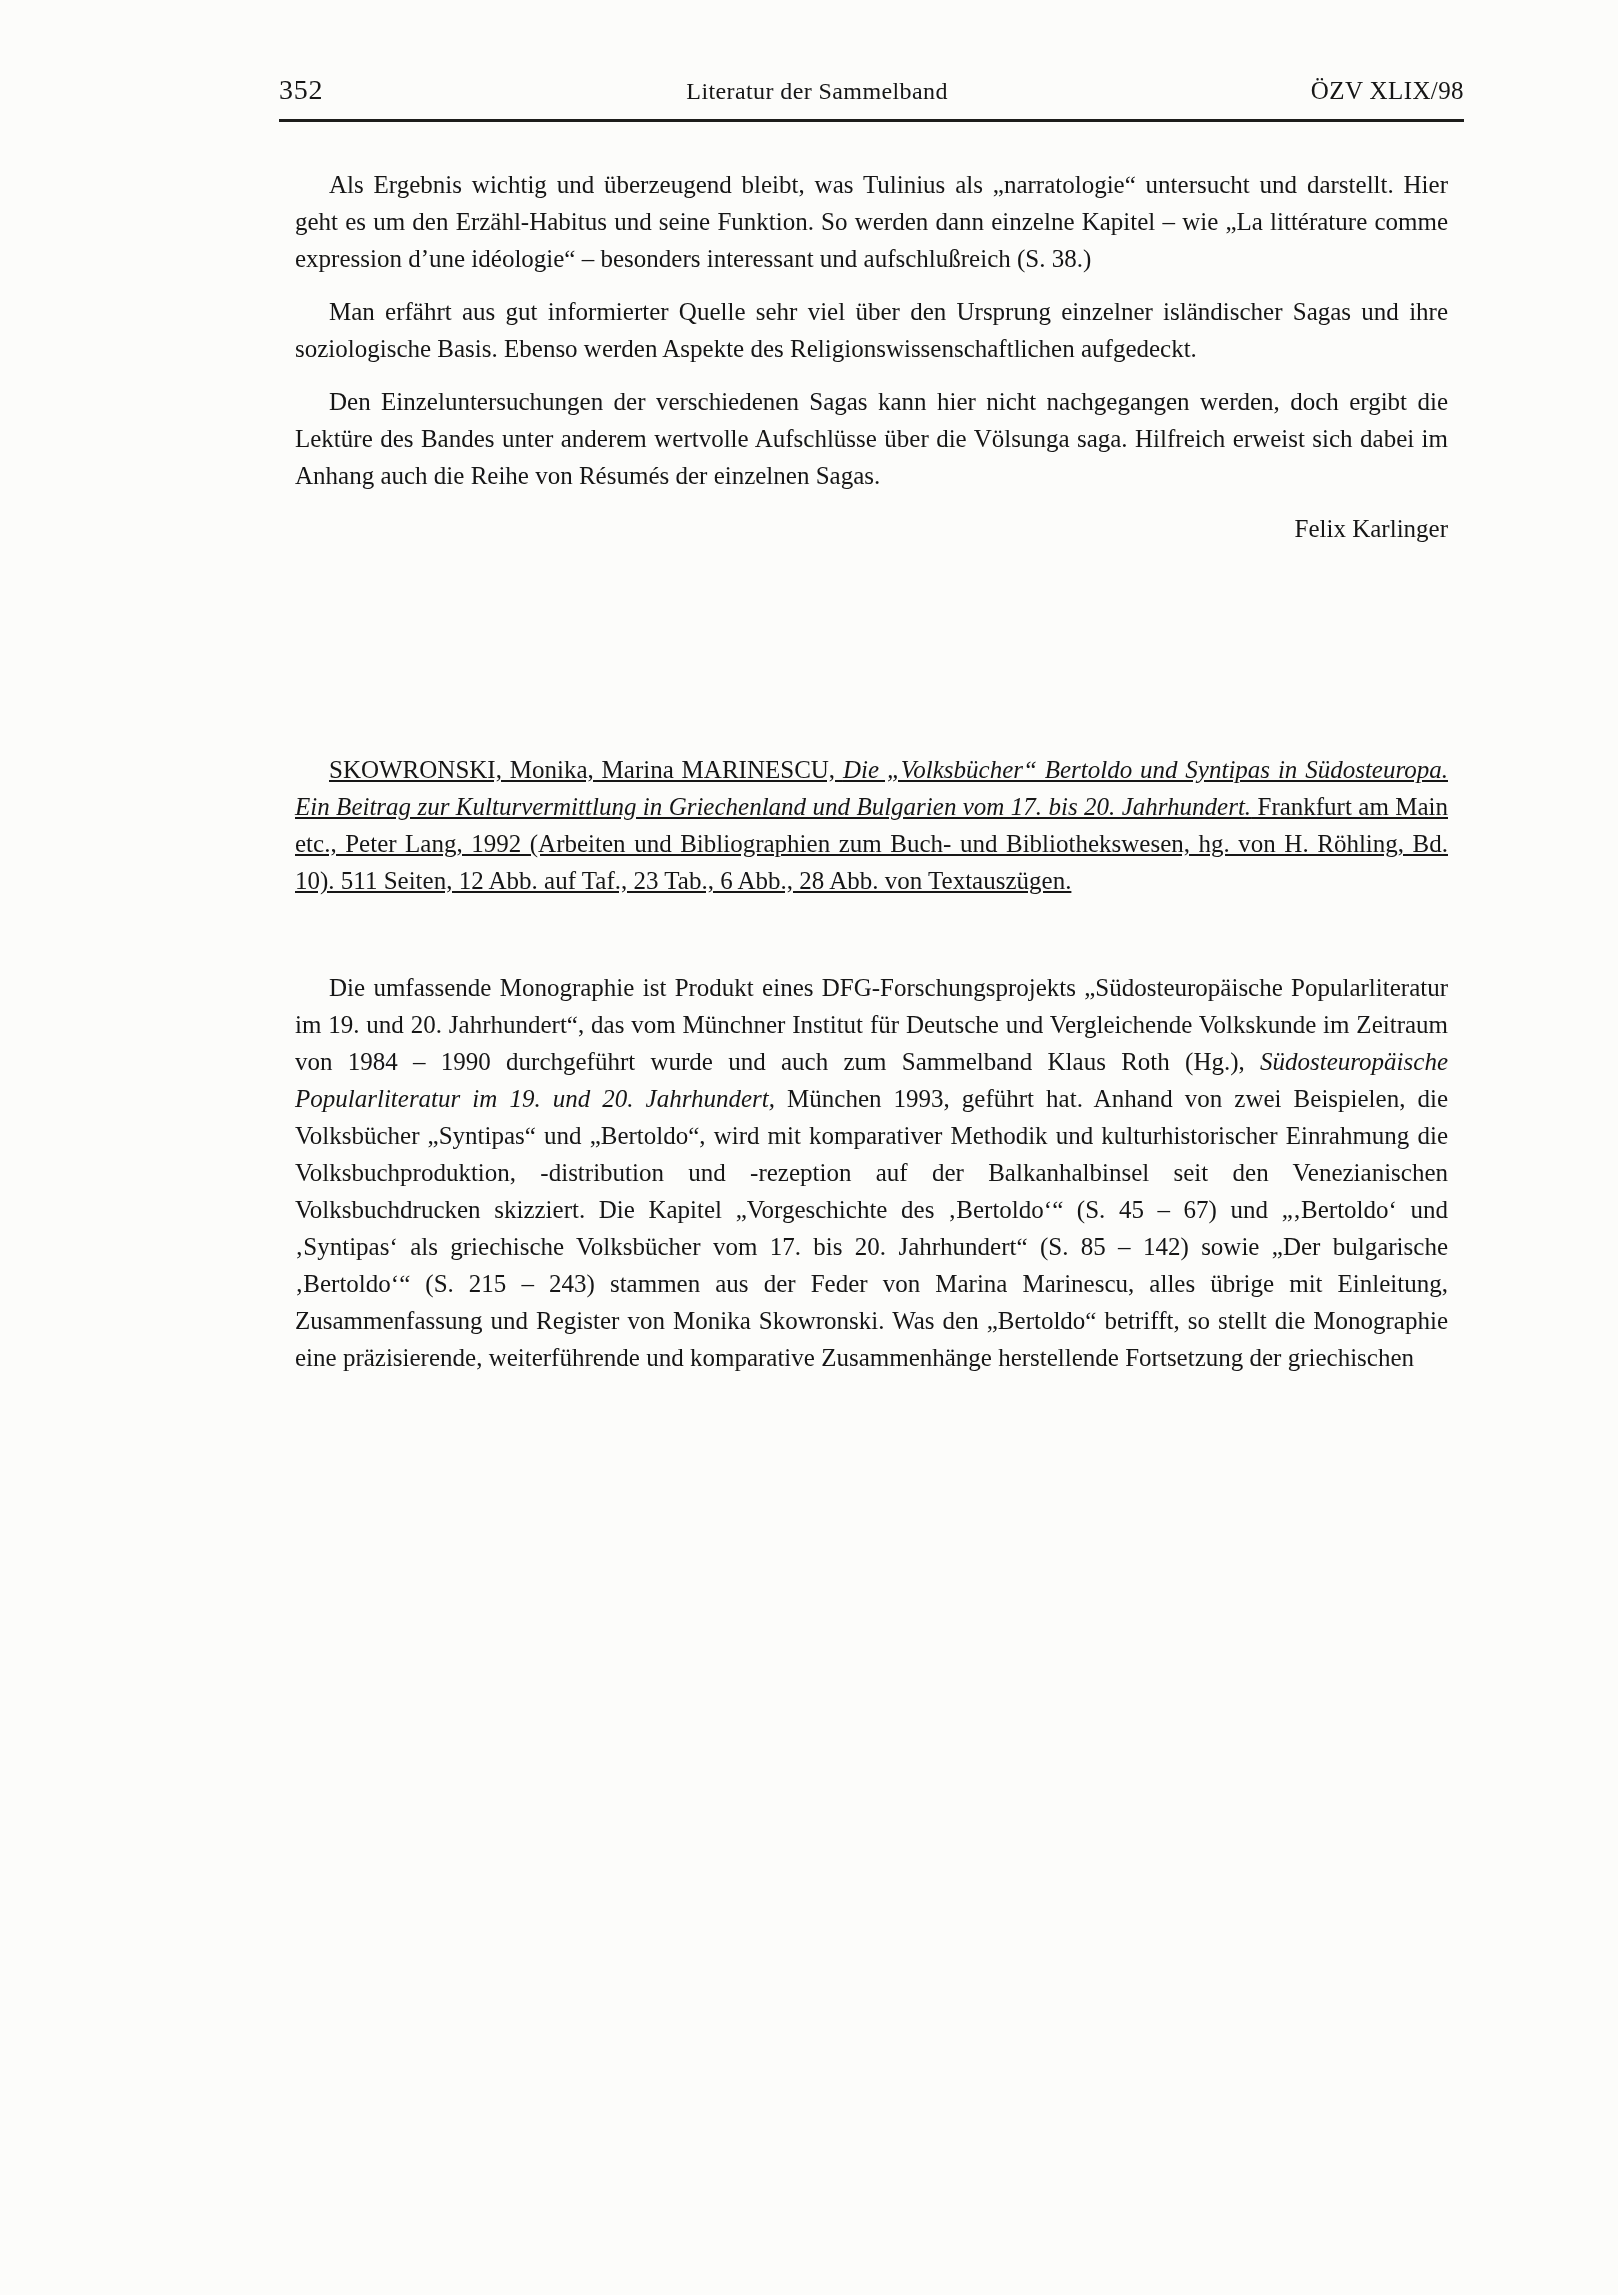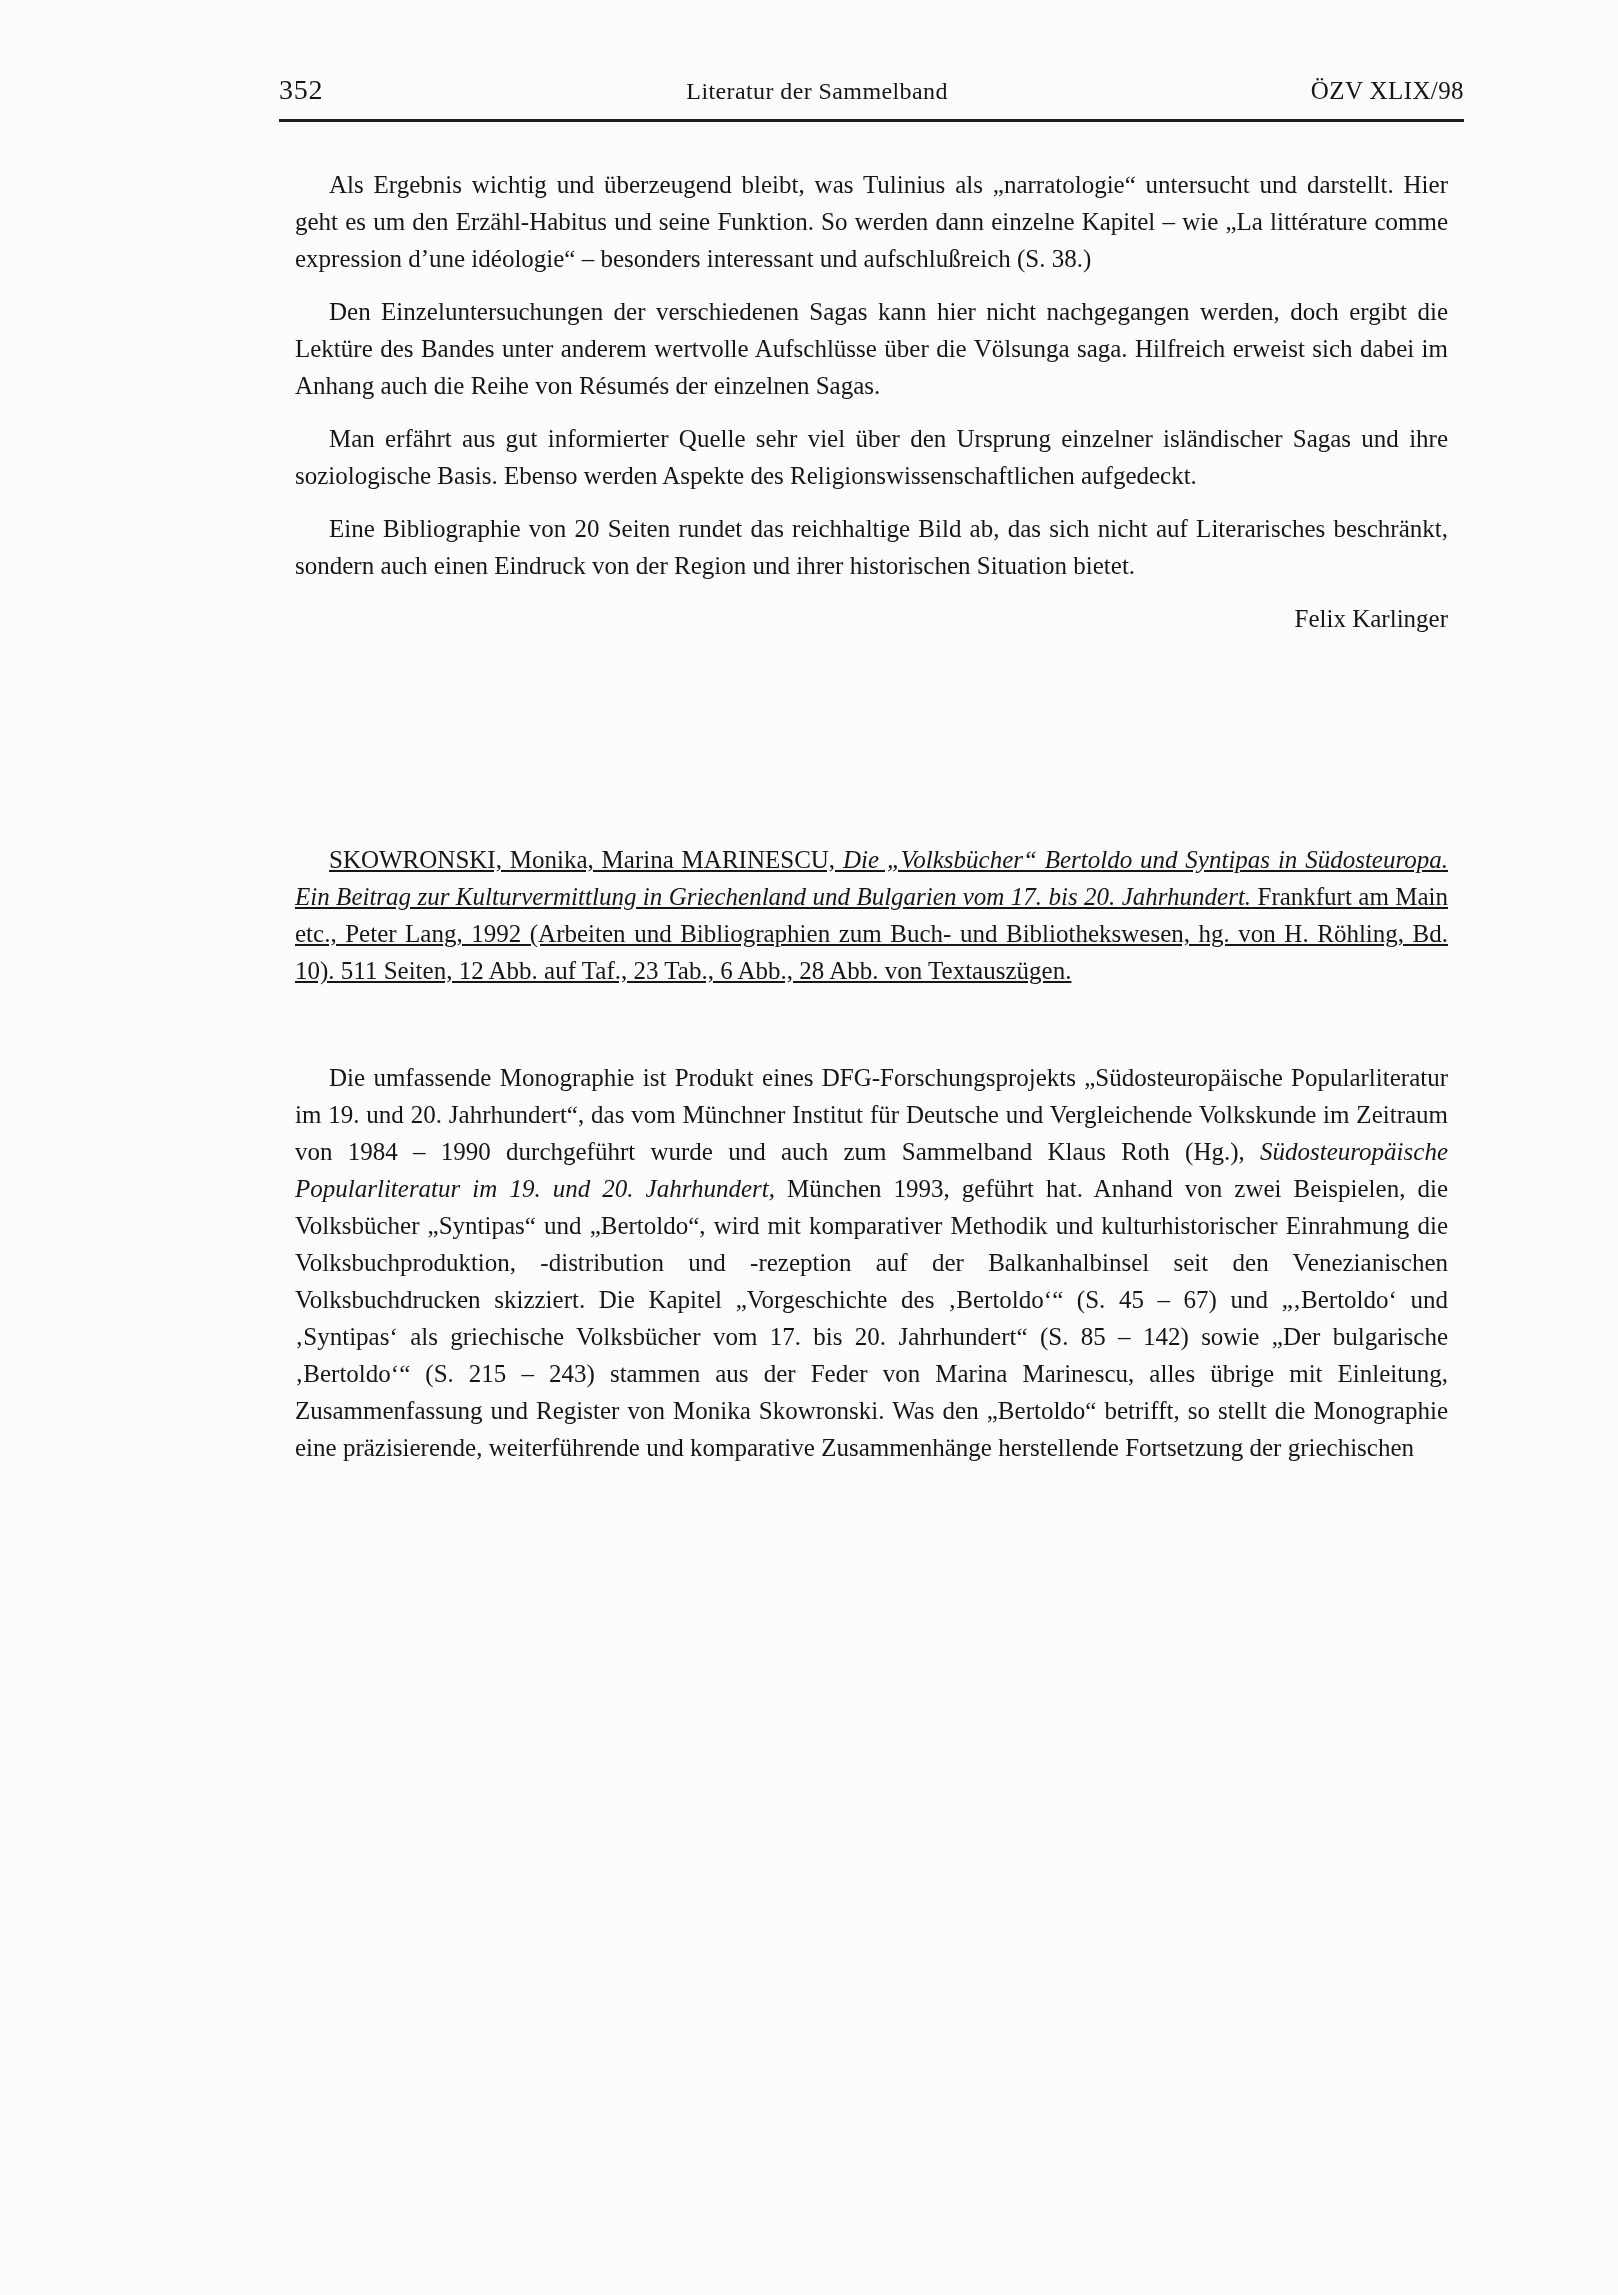--- a/index.html
+++ b/index.html
@@ -84,23 +84,22 @@
     <div class="running-header">
       <span class="page-number">352</span>
       <span class="running-title">Literatur der Sammelband</span>
       <span class="journal-ref">ÖZV XLIX/98</span>
     </div>
 
     <div class="header-rule"></div>
 
     <div class="body-text">
       <p class="indent">Als Ergebnis wichtig und überzeugend bleibt, was Tulinius als „narratologie“ untersucht und darstellt. Hier geht es um den Erzähl-Habitus und seine Funktion. So werden dann einzelne Kapitel – wie „La littérature comme expression d’une idéologie“ – besonders interessant und aufschlußreich (S. 38.)</p>
+      <p class="indent">Man erfährt aus gut informierter Quelle sehr viel über den Ursprung einzelner isländischer Sagas und ihre soziologische Basis. Ebenso werden Aspekte des Religionswissenschaftlichen aufgedeckt.</p>
       <p class="indent">Den Einzeluntersuchungen der verschiedenen Sagas kann hier nicht nachgegangen werden, doch ergibt die Lektüre des Bandes unter anderem wertvolle Aufschlüsse über die Völsunga saga. Hilfreich erweist sich dabei im Anhang auch die Reihe von Résumés der einzelnen Sagas.</p>
-      <p class="indent">Man erfährt aus gut informierter Quelle sehr viel über den Ursprung einzelner isländischer Sagas und ihre soziologische Basis. Ebenso werden Aspekte des Religionswissenschaftlichen aufgedeckt.</p>
-      <p class="indent">Eine Bibliographie von 20 Seiten rundet das reichhaltige Bild ab, das sich nicht auf Literarisches beschränkt, sondern auch einen Eindruck von der Region und ihrer historischen Situation bietet.</p>
       <p class="signature">Felix Karlinger</p>
 
       <p class="biblio"><span>SKOWRONSKI, Monika, Marina MARINESCU, </span><i>Die „Volksbücher“ Bertoldo und Syntipas in Südosteuropa. Ein Beitrag zur Kulturvermittlung in Griechenland und Bulgarien vom 17. bis 20. Jahrhundert.</i><span> Frankfurt am Main etc., Peter Lang, 1992 (Arbeiten und Bibliographien zum Buch- und Bibliothekswesen, hg. von H. Röhling, Bd. 10). 511 Seiten, 12 Abb. auf Taf., 23 Tab., 6 Abb., 28 Abb. von Textauszügen.</span></p>
 
       <p class="review-body"><span>Die umfassende Monographie ist Produkt eines DFG-Forschungsprojekts „Südosteuropäische Popularliteratur im 19. und 20. Jahrhundert“, das vom Münchner Institut für Deutsche und Vergleichende Volkskunde im Zeitraum von 1984 – 1990 durchgeführt wurde und auch zum Sammelband Klaus Roth (Hg.), </span><i>Südosteuropäische Popularliteratur im 19. und 20. Jahrhundert,</i><span> München 1993, geführt hat. Anhand von zwei Beispielen, die Volksbücher „Syntipas“ und „Bertoldo“, wird mit komparativer Methodik und kulturhistorischer Einrahmung die Volksbuchproduktion, -distribution und -rezeption auf der Balkanhalbinsel seit den Venezianischen Volksbuchdrucken skizziert. Die Kapitel „Vorgeschichte des ‚Bertoldo‘“ (S. 45 – 67) und „‚Bertoldo‘ und ‚Syntipas‘ als griechische Volksbücher vom 17. bis 20. Jahrhundert“ (S. 85 – 142) sowie „Der bulgarische ‚Bertoldo‘“ (S. 215 – 243) stammen aus der Feder von Marina Marinescu, alles übrige mit Einleitung, Zusammenfassung und Register von Monika Skowronski. Was den „Bertoldo“ betrifft, so stellt die Monographie eine präzisierende, weiterführende und komparative Zusammenhänge herstellende Fortsetzung der griechischen</span></p>
     </div>
 
   </div>
 </div>
 

